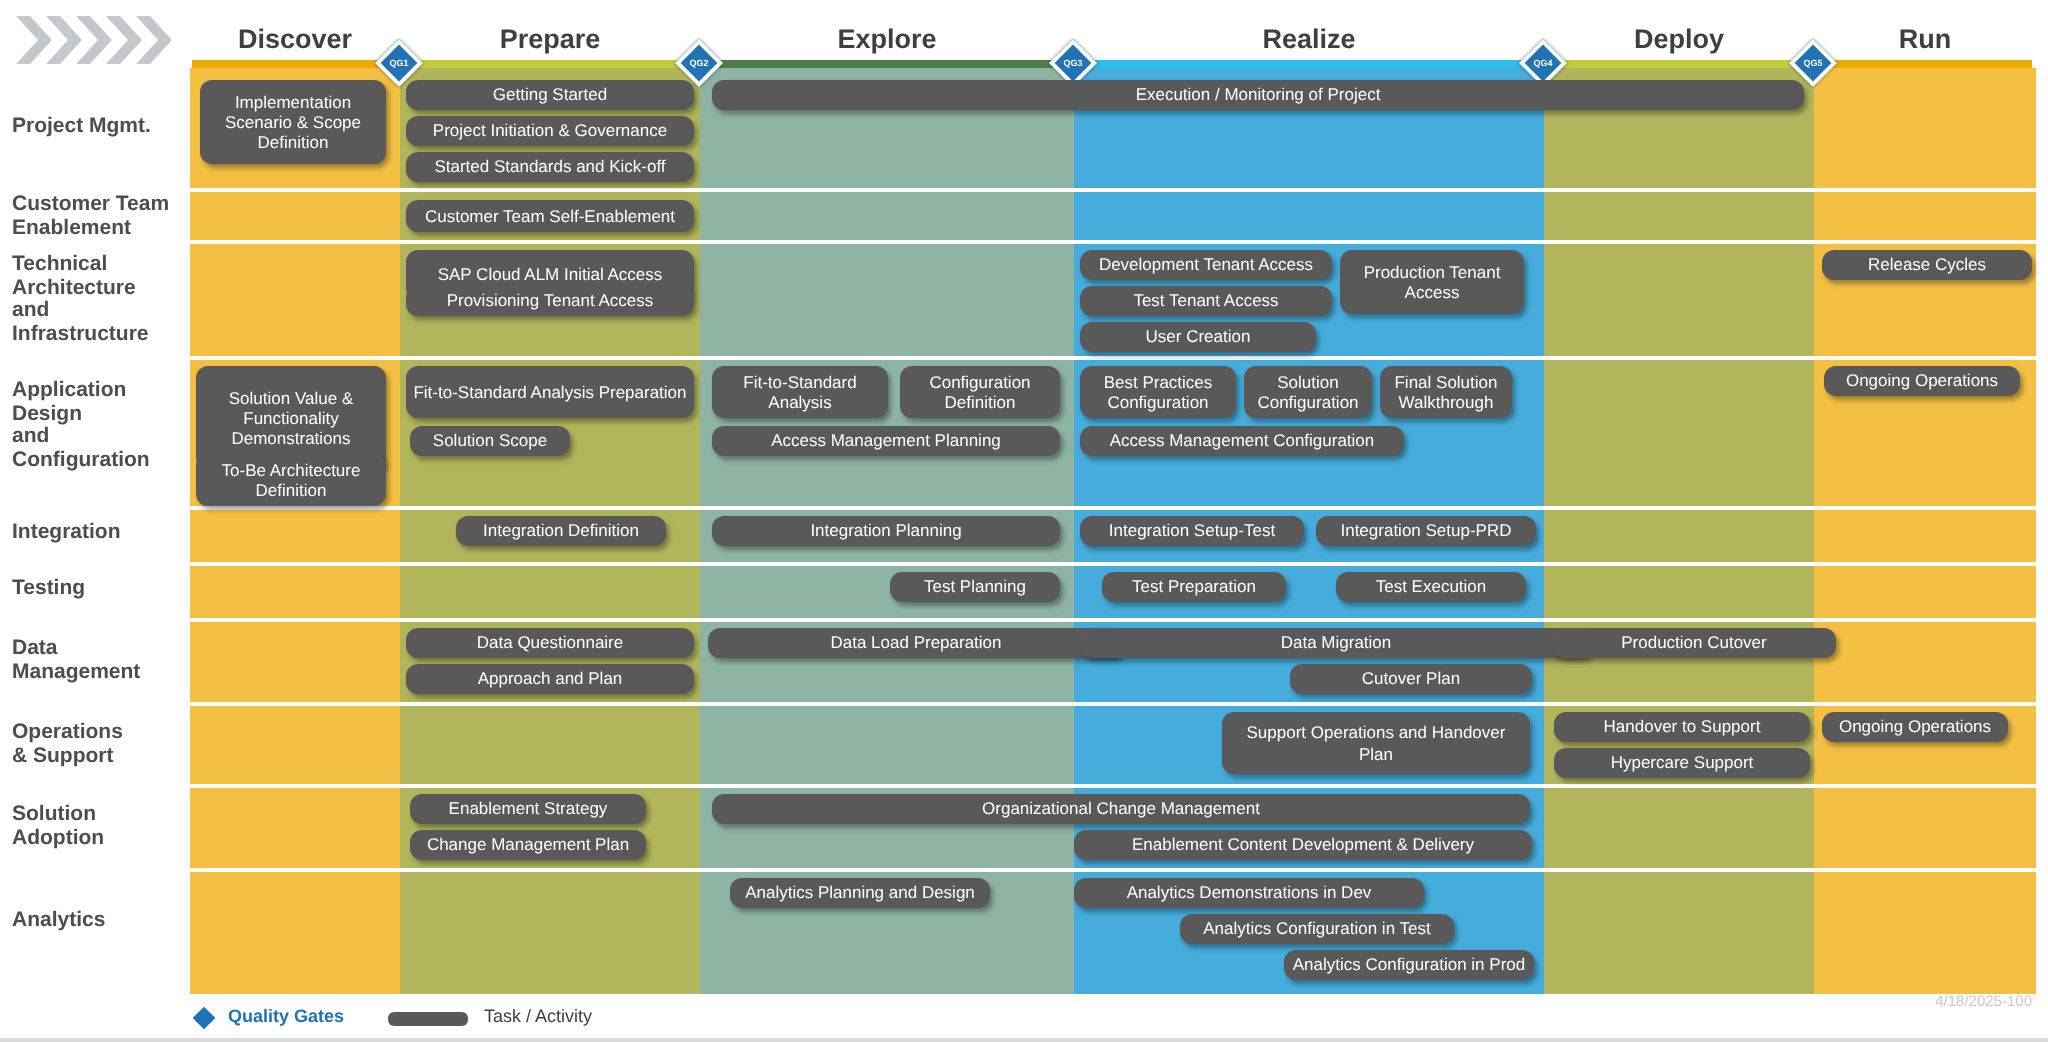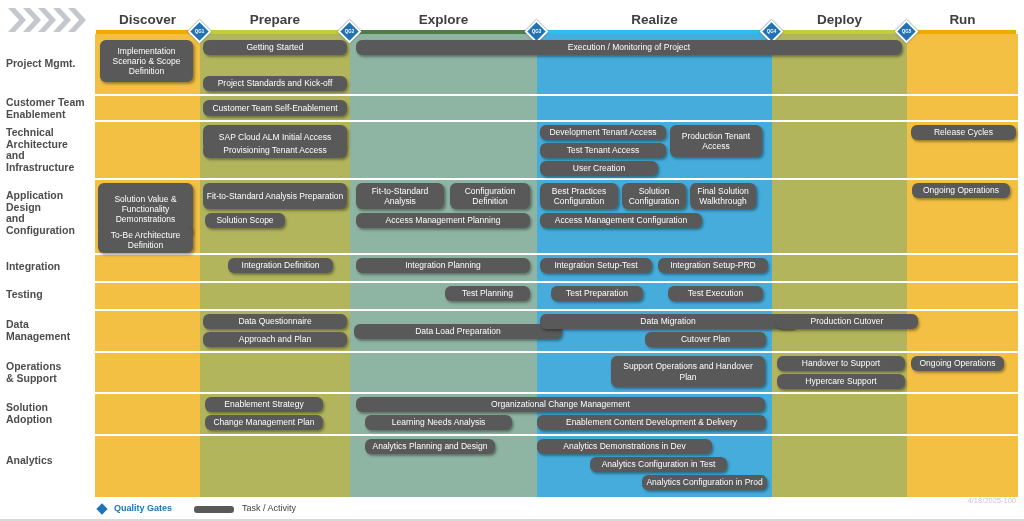--- a/index.html
+++ b/index.html
@@ -111,21 +111,22 @@
   <div class="row-label" style="top:319px">Data
 Management</div>
   <div class="row-label" style="top:361px">Operations
 &amp; Support</div>
   <div class="row-label" style="top:402px">Solution
 Adoption</div>
   <div class="row-label" style="top:455px">Analytics</div>
 
   <div class="task" style="left:100px;top:40px;width:93px;height:42px">Implementation Scenario &amp; Scope Definition</div>
   <div class="task" style="left:203px;top:40px;width:144px;height:15px">Getting Started</div>
-  <div class="task" style="left:203px;top:76px;width:144px;height:15px">Project Standards and Kick-off</div>
+  <div class="task" style="left:203px;top:58px;width:144px;height:15px">Project Initiation &amp; Governance</div>
+  <div class="task" style="left:203px;top:76px;width:144px;height:15px">Started Standards and Kick-off</div>
   <div class="task" style="left:356px;top:40px;width:546px;height:15px">Execution / Monitoring of Project</div>
 
   <div class="task" style="left:203px;top:100px;width:144px;height:16px">Customer Team Self-Enablement</div>
 
   <div class="task" style="left:203px;top:125px;width:144px;height:25px">SAP Cloud ALM Initial Access</div>
   <div class="task" style="left:203px;top:143px;width:144px;height:15px">Provisioning Tenant Access</div>
   <div class="task" style="left:540px;top:125px;width:126px;height:15px">Development Tenant Access</div>
   <div class="task" style="left:540px;top:143px;width:126px;height:15px">Test Tenant Access</div>
   <div class="task" style="left:540px;top:161px;width:118px;height:15px">User Creation</div>
   <div class="task" style="left:670px;top:125px;width:92px;height:32px">Production Tenant Access</div>
@@ -148,34 +149,33 @@
   <div class="task" style="left:356px;top:258px;width:174px;height:15px">Integration Planning</div>
   <div class="task" style="left:540px;top:258px;width:112px;height:15px">Integration Setup-Test</div>
   <div class="task" style="left:658px;top:258px;width:110px;height:15px">Integration Setup-PRD</div>
 
   <div class="task" style="left:445px;top:286px;width:85px;height:15px">Test Planning</div>
   <div class="task" style="left:551px;top:286px;width:92px;height:15px">Test Preparation</div>
   <div class="task" style="left:668px;top:286px;width:95px;height:15px">Test Execution</div>
 
   <div class="task" style="left:203px;top:314px;width:144px;height:15px">Data Questionnaire</div>
   <div class="task" style="left:203px;top:332px;width:144px;height:15px">Approach and Plan</div>
-  <div class="task" style="left:354px;top:324px;width:208px;height:15px">Data Load Preparation</div>
+  <div class="task" style="left:354px;top:314px;width:208px;height:15px">Data Load Preparation</div>
   <div class="task" style="left:540px;top:314px;width:256px;height:15px">Data Migration</div>
   <div class="task" style="left:645px;top:332px;width:121px;height:15px">Cutover Plan</div>
   <div class="task" style="left:776px;top:314px;width:142px;height:15px">Production Cutover</div>
 
   <div class="task" style="left:611px;top:356px;width:154px;height:31px">Support Operations and Handover Plan</div>
   <div class="task" style="left:777px;top:356px;width:128px;height:15px">Handover to Support</div>
   <div class="task" style="left:777px;top:374px;width:128px;height:15px">Hypercare Support</div>
   <div class="task" style="left:911px;top:356px;width:93px;height:15px">Ongoing Operations</div>
 
   <div class="task" style="left:205px;top:397px;width:118px;height:15px">Enablement Strategy</div>
   <div class="task" style="left:205px;top:415px;width:118px;height:15px">Change Management Plan</div>
   <div class="task" style="left:356px;top:397px;width:409px;height:15px">Organizational Change Management</div>
-  <div class="task" style="left:365px;top:415px;width:147px;height:15px">Learning Needs Analysis</div>
   <div class="task" style="left:537px;top:415px;width:229px;height:15px">Enablement Content Development &amp; Delivery</div>
 
   <div class="task" style="left:365px;top:439px;width:130px;height:15px">Analytics Planning and Design</div>
   <div class="task" style="left:537px;top:439px;width:175px;height:15px">Analytics Demonstrations in Dev</div>
   <div class="task" style="left:590px;top:457px;width:137px;height:15px">Analytics Configuration in Test</div>
   <div class="task" style="left:642px;top:475px;width:125px;height:15px">Analytics Configuration in Prod</div>
 
   <div class="legend-diamond"></div>
   <div class="legend-qg-label">Quality Gates</div>
   <div class="legend-bar"></div>

